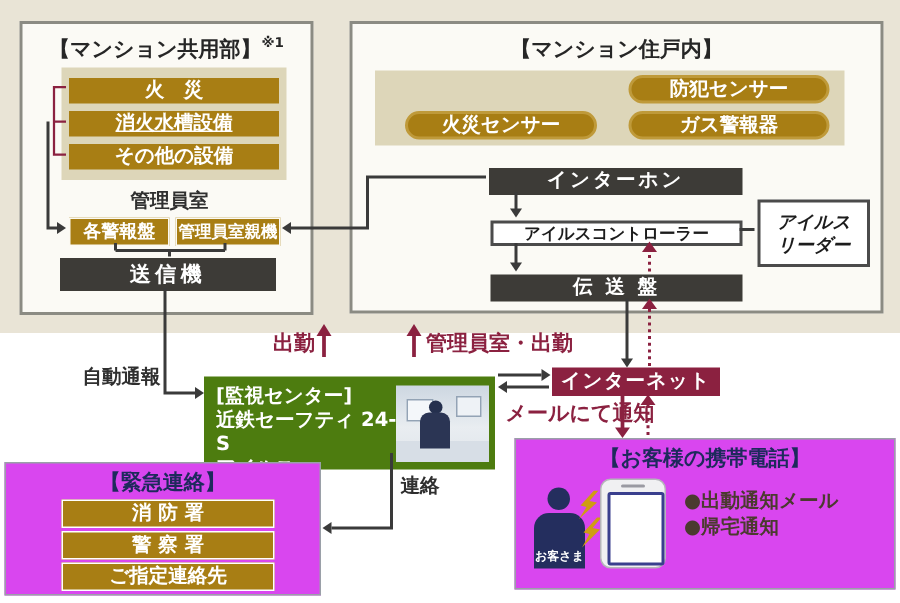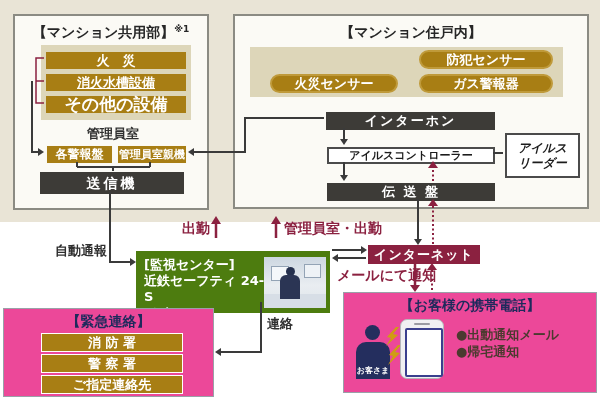--- a/index.html
+++ b/index.html
@@ -12,21 +12,21 @@
   .tan{position:absolute;background:#ddd6b9;box-sizing:border-box;}
   .goldbox{position:absolute;background:#a87e14;color:#fff;font-weight:bold;text-align:center;box-sizing:border-box;}
   .pill{position:absolute;background:#a87e14;border:2px solid #bf9a3a;border-radius:11px;color:#fff;
         font-weight:bold;font-size:13px;text-align:center;line-height:16px;box-sizing:border-box;}
   .darkbox{position:absolute;background:#3d3b37;color:#fff;font-weight:bold;text-align:center;box-sizing:border-box;}
   .whitebox{position:absolute;background:#fff;border:2px solid #4b4b4b;color:#1c1c1c;text-align:center;box-sizing:border-box;}
   .navybox{position:absolute;left:136px;top:240px;width:194px;height:62px;background:#4d7c0f;color:#fff;box-sizing:border-box;margin-top:11px;}
   .navybox .txt{position:absolute;left:8px;top:6px;width:126px;font-size:13px;font-weight:bold;line-height:16px;}
   .maroonbox{position:absolute;left:368px;top:245px;width:112px;height:19px;background:#8b2140;color:#fff;
              font-weight:bold;font-size:13px;text-align:center;line-height:19px;letter-spacing:1px;}
-  .bluepanel{position:absolute;background:#ec4899;border:1px solid #9aa0a8;box-sizing:border-box;}
+  .bluepanel{position:absolute;background:#d946ef;border:1px solid #9aa0a8;box-sizing:border-box;}
   .blue-title{position:absolute;width:100%;text-align:center;font-weight:bold;color:#1e2a5c;}
   .lbl-maroon{position:absolute;color:#8b2140;font-weight:bold;}
   .lbl-dark{position:absolute;color:#2f2f2f;font-weight:bold;}
   .photo{position:absolute;left:128px;top:6px;width:62px;height:51px;background:linear-gradient(180deg,#cdd7e1 0%,#e9edf1 55%,#dfe5ea 100%);overflow:hidden;}
   .photo .mon1{position:absolute;left:7px;top:9px;width:16px;height:13px;background:#f4f7fa;border:1px solid #93a3b5;}
   .photo .mon2{position:absolute;left:40px;top:7px;width:15px;height:12px;background:#eef2f6;border:1px solid #93a3b5;}
   .photo .desk{position:absolute;left:0;top:37px;width:62px;height:14px;background:#d7dee6;}
   .photo .head{position:absolute;left:22px;top:10px;width:9px;height:9px;border-radius:50%;background:#25304e;}
   .photo .body{position:absolute;left:16px;top:18px;width:20px;height:24px;border-radius:6px 6px 0 0;background:#2b3554;}
   .person{position:absolute;left:12px;top:32px;width:34px;height:54px;}
@@ -43,21 +43,21 @@
 <body>
 
 <div id="stage">
   <div class="beige-band"></div>
 
   <div class="panel" style="left:13px;top:14px;width:196px;height:196px;">
     <div class="panel-title" style="top:8px;"><span>【マンション共用部】</span><span class="note">※1</span></div>
     <div class="tan" style="left:26px;top:29px;width:150px;height:75px;">
       <div class="goldbox" style="left:5px;top:7px;width:140px;height:17px;font-size:13px;line-height:17px;">火　災</div>
       <div class="goldbox" style="left:5px;top:29px;width:140px;height:17px;font-size:13px;line-height:17px;text-decoration:underline;">消火水槽設備</div>
-      <div class="goldbox" style="left:5px;top:51px;width:140px;height:17px;font-size:17px;line-height:17px;">その他の設備</div>
+      <div class="goldbox" style="left:5px;top:51px;width:140px;height:17px;font-size:13px;line-height:17px;">その他の設備</div>
     </div>
     <div class="lbl-dark" style="left:0;top:109px;width:196px;text-align:center;font-size:13px;">管理員室</div>
     <div class="goldbox" style="left:31px;top:129px;width:67px;height:19px;font-size:12px;line-height:17px;border:1px solid #fbf9f2;">各警報盤</div>
     <div class="goldbox" style="left:102px;top:129px;width:70px;height:19px;font-size:11px;line-height:17px;border:1px solid #fbf9f2;">管理員室親機</div>
     <div class="darkbox" style="left:25px;top:156px;width:144px;height:22px;font-size:14px;line-height:22px;letter-spacing:3px;">送信機</div>
   </div>
 
   <div class="panel" style="left:233px;top:14px;width:356px;height:195px;">
     <div class="panel-title" style="top:8px;">【マンション住戸内】</div>
     <div class="tan" style="left:15px;top:31px;width:313px;height:50px;">

